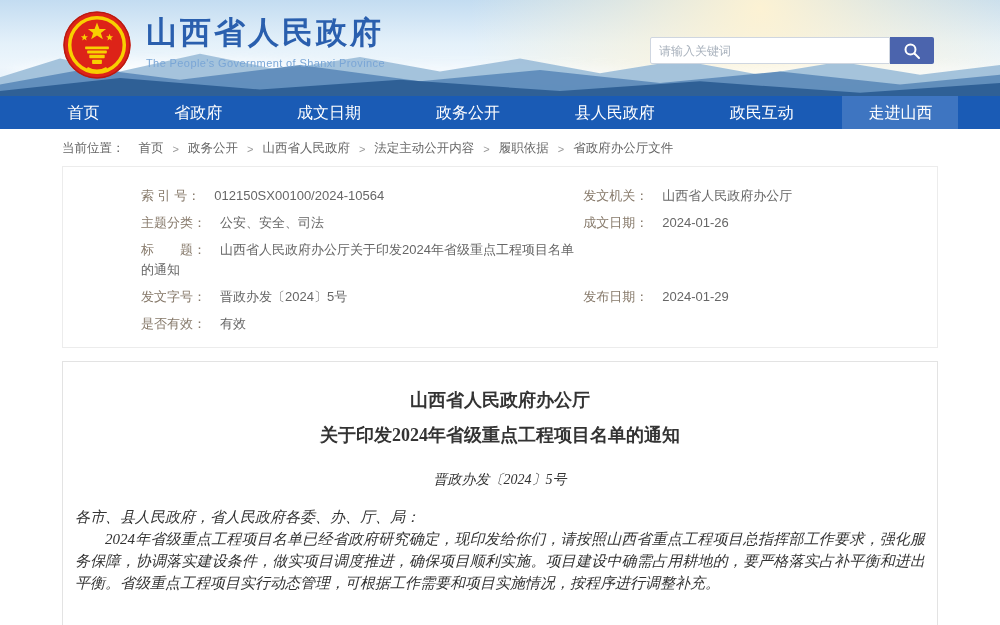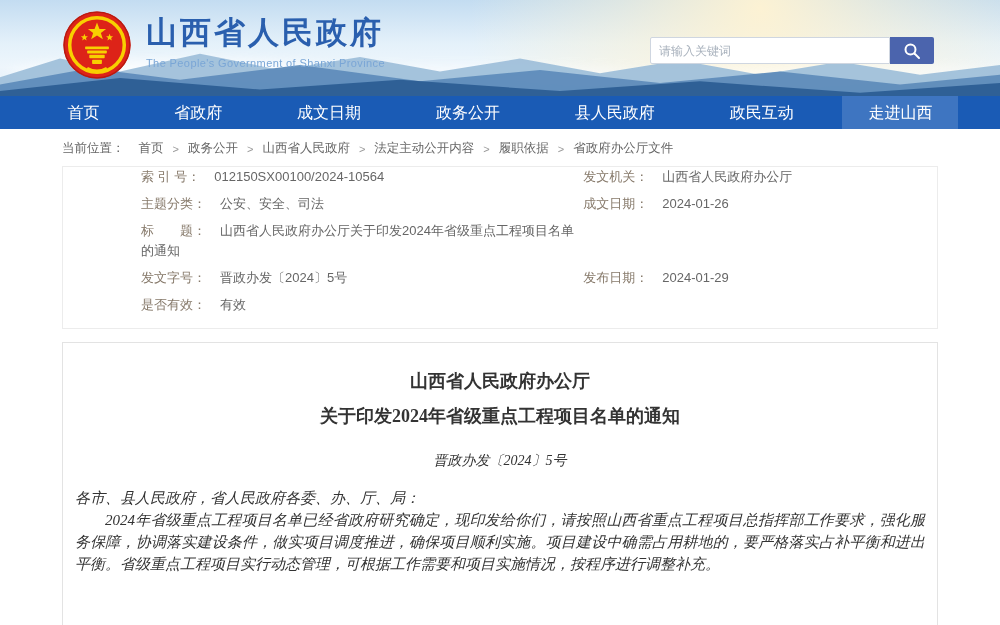--- a/index.html
+++ b/index.html
@@ -32,21 +32,21 @@
 
   
   .breadcrumb{margin:11px 62px 9px;font-size:12.5px;color:#666;display:flex;
     align-items:center;flex-wrap:nowrap;}
   .breadcrumb .bc-prefix{margin-right:10px;}
   .breadcrumb a{color:#666;text-decoration:none;margin:0 9px;cursor:pointer;}
   .breadcrumb a:first-of-type{margin-left:4px;}
   .breadcrumb .sep{color:#999;font-size:11px;}
 
   
-  .meta-box{margin:0 62px 13px;border:1px solid #ececec;padding:0 20px 13px 78px;
+  .meta-box{margin:0 62px 13px;border:1px solid #ececec;padding:19px 20px 13px 78px;
     display:grid;grid-template-columns:57% 43%;row-gap:7px;font-size:13px;line-height:20px;}
   .meta-label{color:#86796a;margin-right:14px;white-space:pre;}
   .meta-value{color:#666;}
 
   
   .doc-box{margin:0 62px;border:1px solid #e3e3e3;padding:28px 12px 20px;
     font-family:"Liberation Serif",serif;color:#333;height:300px;}
   .doc-title{margin:0;text-align:center;font-size:18px;font-weight:bold;color:#333;line-height:1.15;}
   .doc-title + .doc-title{margin-top:14px;}
   .doc-number{margin:26px 0 18px;text-align:center;font-size:14px;font-style:italic;color:#333;}

